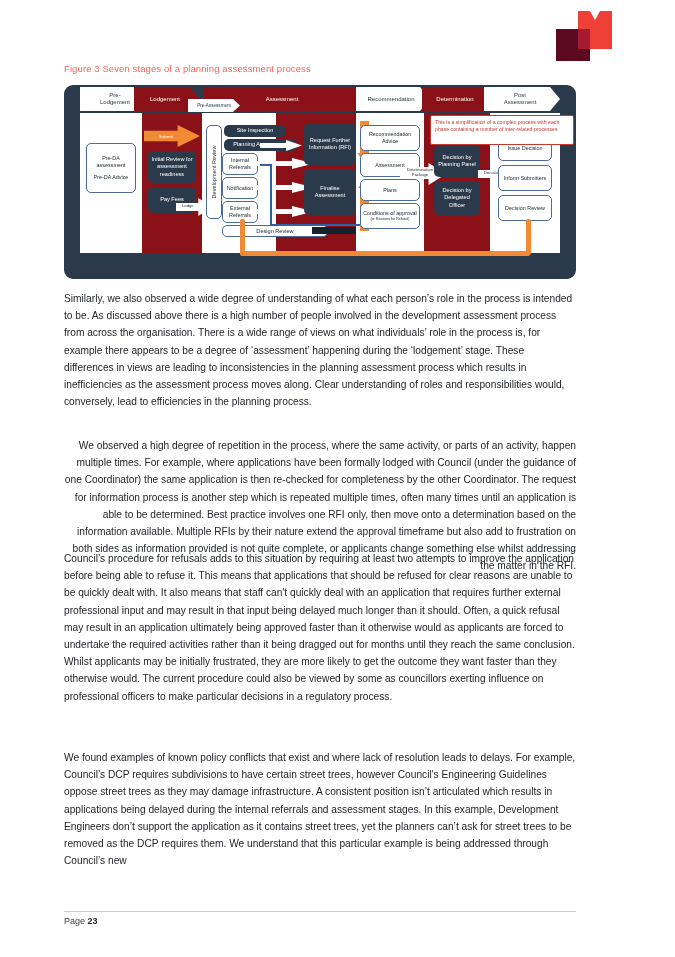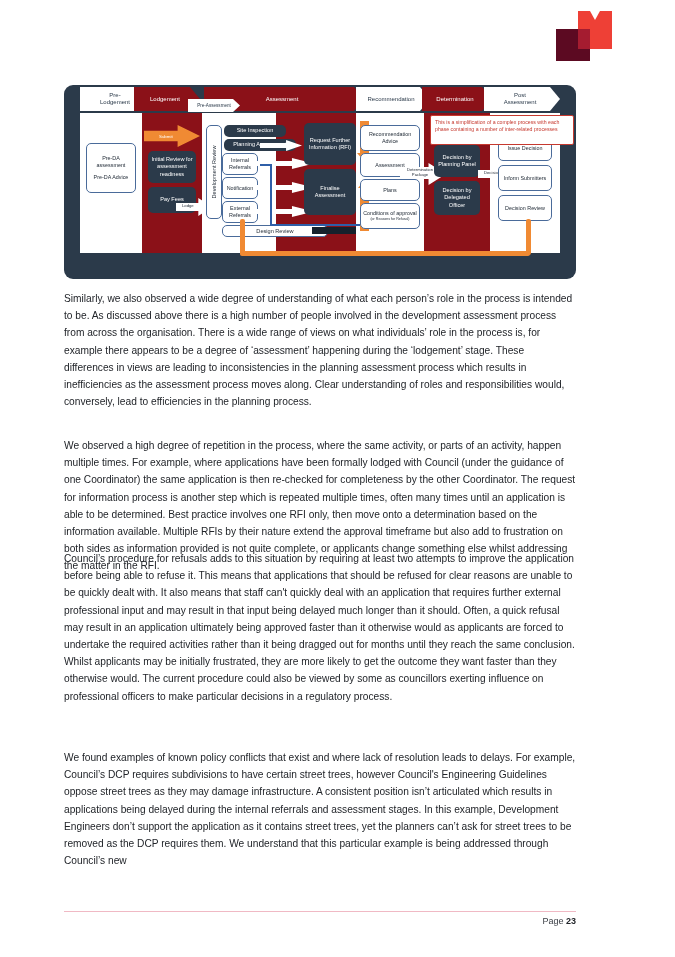--- a/index.html
+++ b/index.html
@@ -79,40 +79,41 @@
   .orange-head-down{position:absolute;width:0;height:0;border-left:7px solid transparent;
      border-right:7px solid transparent;border-top:8px solid #f08a33;}
   .orange-head-up{position:absolute;width:0;height:0;border-left:6px solid transparent;
      border-right:6px solid transparent;border-bottom:7px solid #f08a33;}
   .blue-head{position:absolute;width:0;height:0;border-top:3.5px solid transparent;
      border-bottom:3.5px solid transparent;border-left:5px solid #2f5fa8;}
 
   
   .body-text{position:absolute;left:64px;width:512px;font-size:10.2px;line-height:17.2px;
      color:#22252a;text-align:left;}
-  .p1{top:290px;} .p2{top:437px;} .p3{top:550px;} .p4{top:749px;}
+  .p1{top:290px;} .p2{top:437px;text-align:right;} .p3{top:550px;} .p4{top:749px;}
 
   
   .rule{position:absolute;left:64px;top:911px;width:512px;height:1px;background:#f0b9c4;}
-  .footer{position:absolute;left:64px;top:916px;width:512px;text-align:right;
+  .footer{position:absolute;left:64px;top:916px;width:512px;text-align:left;
      font-size:9px;color:#3b3f46;}
   .footer b{font-weight:bold;color:#22252a;}
 </style>
 </head>
 <body>
 
 <div class="page">
 
   <div class="logo">
     <div class="sq-dark"></div>
     <div class="sq-red"></div>
     <div class="overlap"></div>
     <div class="notch"></div>
   </div>
 
+  <div class="fig-caption">Figure 3 Seven stages of a planning assessment process</div>
 
   <div class="diagram">
 
     <div class="banner">
       <div class="chev light" style="left:16px;width:74px;">
           <span>Pre-<br>Lodgement</span>
         </div>
       <div class="chev red" style="left:70px;width:66px;">
           <span>Lodgement</span>
         </div>

